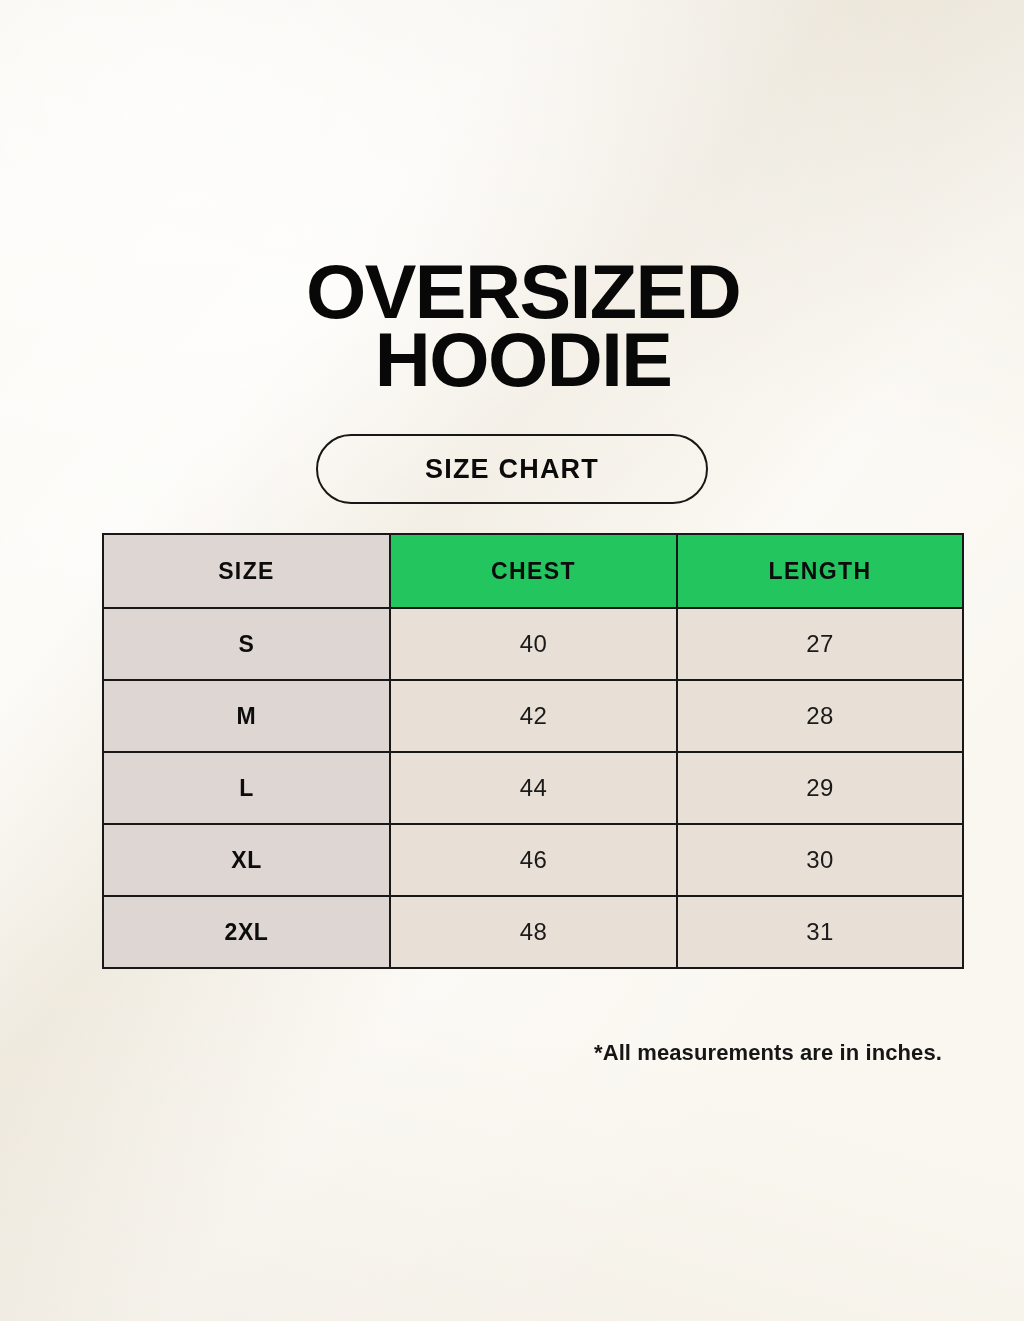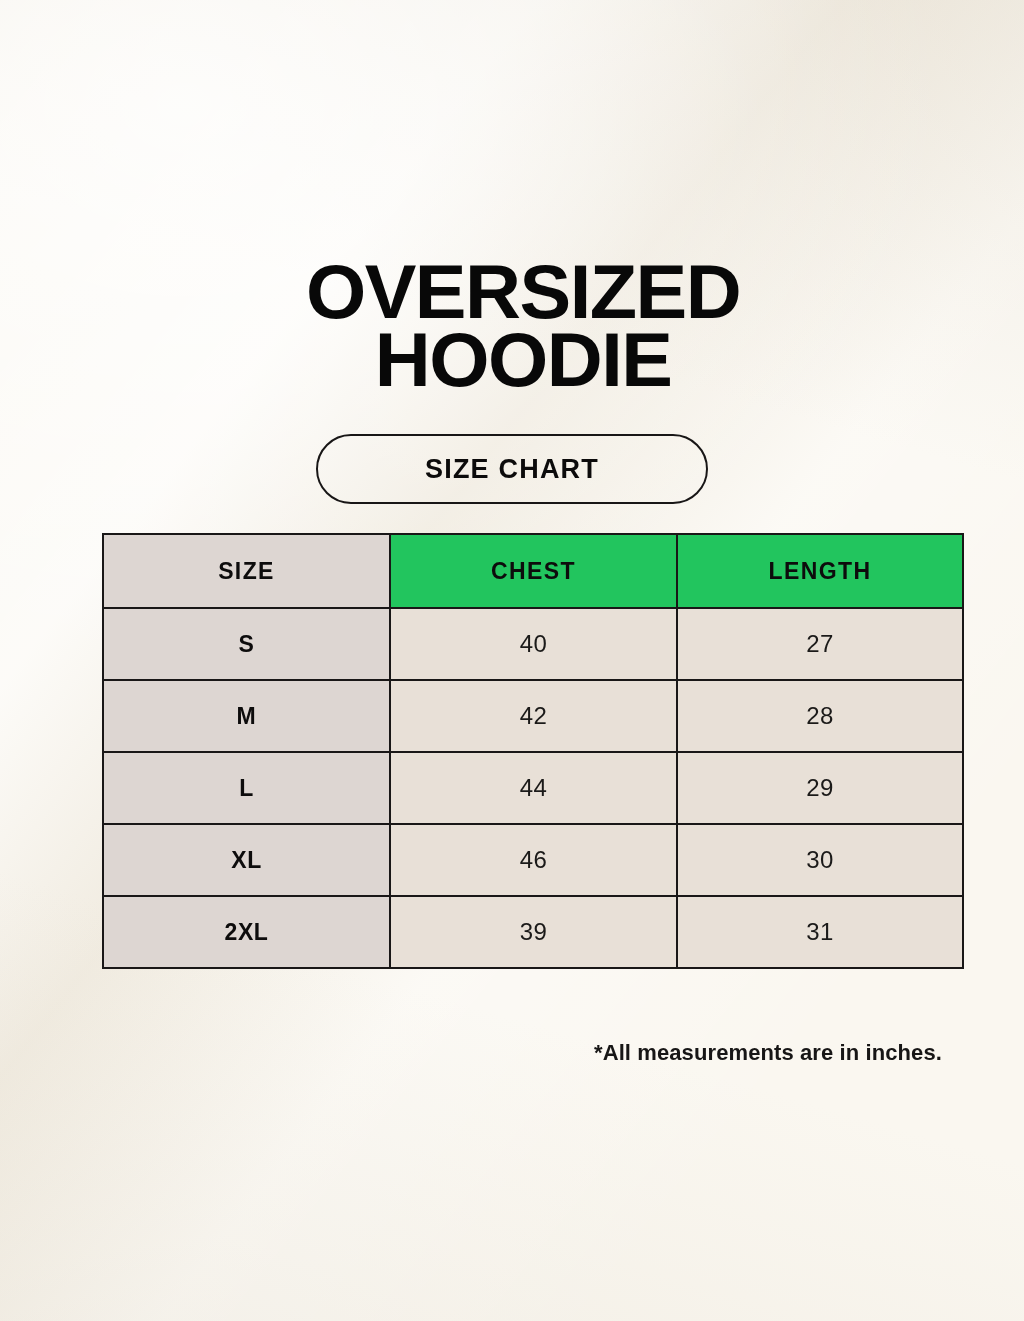--- a/index.html
+++ b/index.html
@@ -255,21 +255,21 @@
           </td>
           <td class="cell-meas">
             <span class="meas-value">30</span>
           </td>
         </tr>
         <tr>
           <td class="cell-size">
             <span class="size-label">2XL</span>
           </td>
           <td class="cell-meas">
-            <span class="meas-value">39</span>
+            <span class="meas-value">48</span>
           </td>
           <td class="cell-meas">
             <span class="meas-value">31</span>
           </td>
         </tr>
       </tbody>
     </table>
   </div>
 
   <div class="footnote">*All measurements are in inches.</div>

